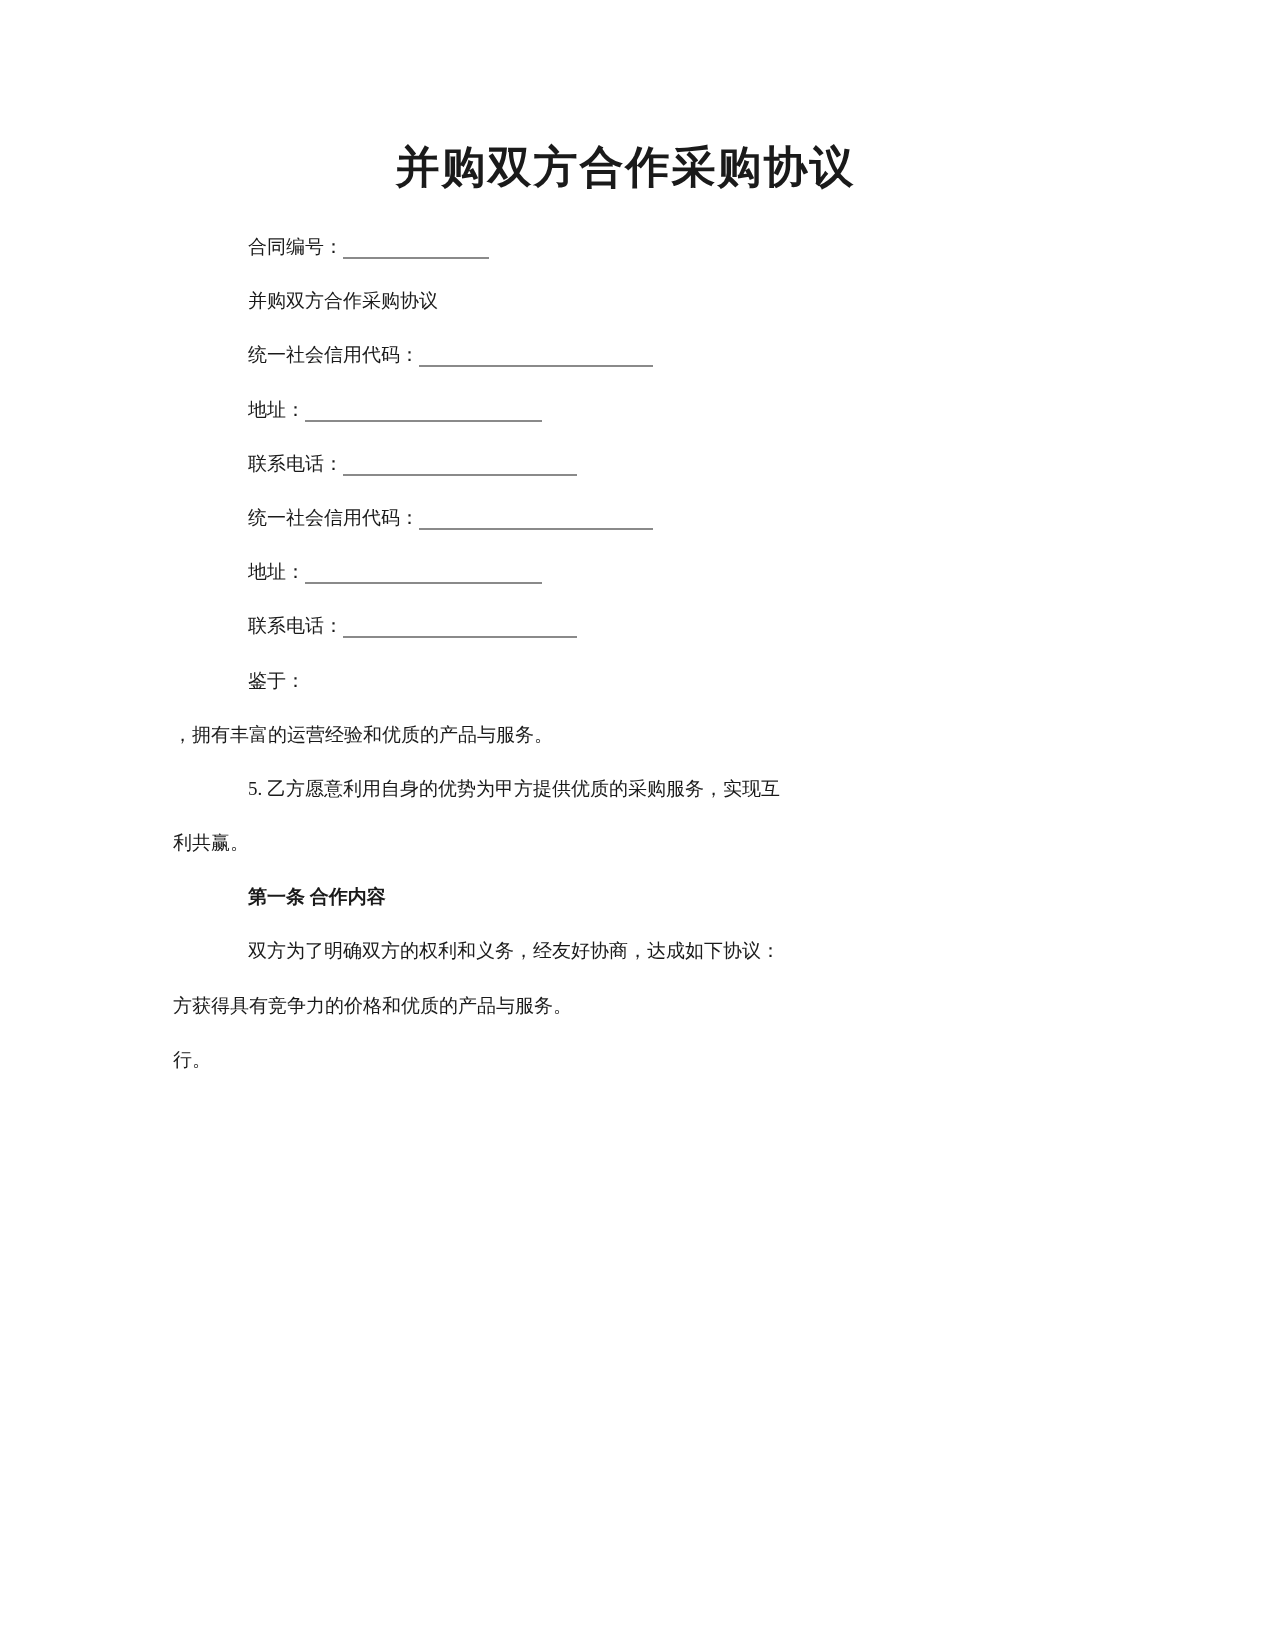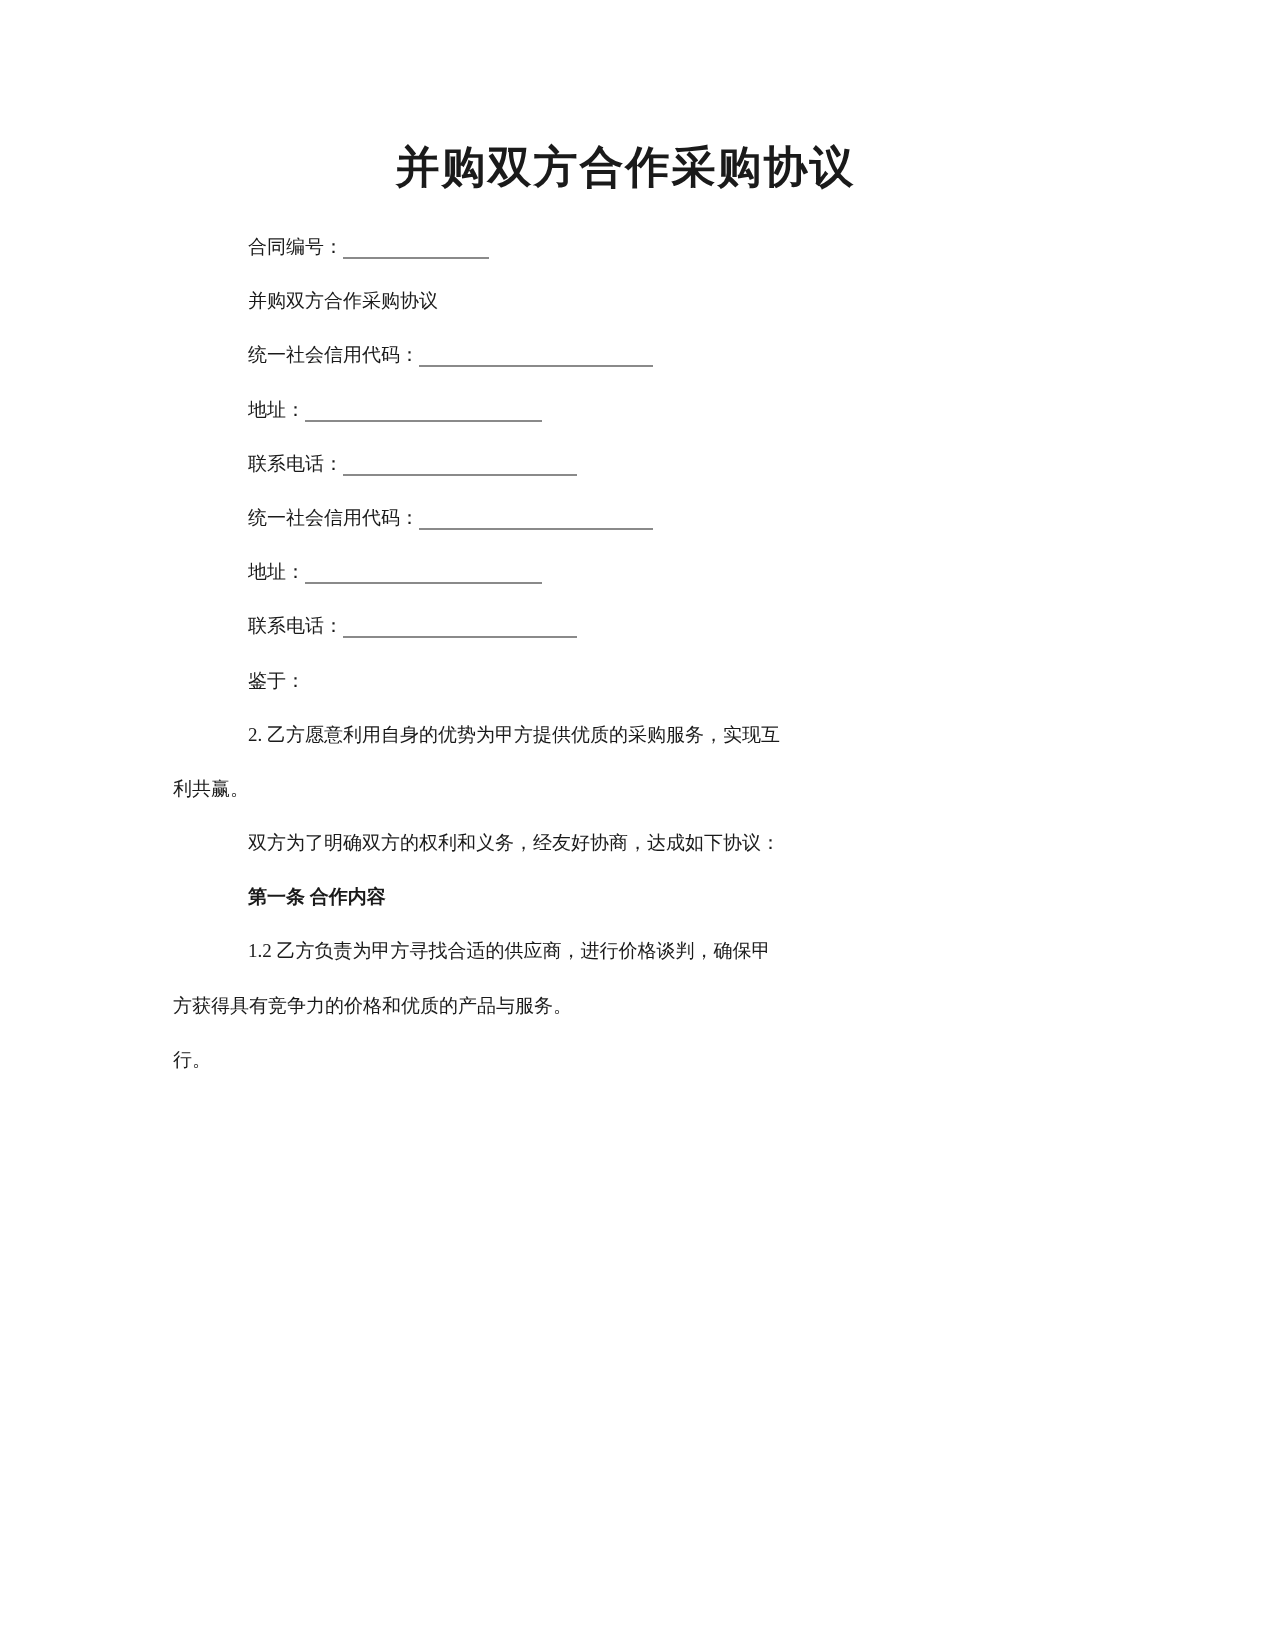--- a/index.html
+++ b/index.html
@@ -55,21 +55,21 @@
   <div id="doc-lines">
       <div class="doc-line indent"><span>合同编号：</span><span class="blank" style="width: 146px; border-bottom-color: rgb(138, 138, 138);"></span></div>
       <div class="doc-line indent"><span>并购双方合作采购协议</span></div>
       <div class="doc-line indent"><span>统一社会信用代码：</span><span class="blank" style="width: 234px; border-bottom-color: rgb(138, 138, 138);"></span></div>
       <div class="doc-line indent"><span>地址：</span><span class="blank" style="width: 237px; border-bottom-color: rgb(138, 138, 138);"></span></div>
       <div class="doc-line indent"><span>联系电话：</span><span class="blank" style="width: 234px; border-bottom-color: rgb(138, 138, 138);"></span></div>
       <div class="doc-line indent"><span>统一社会信用代码：</span><span class="blank" style="width: 234px; border-bottom-color: rgb(138, 138, 138);"></span></div>
       <div class="doc-line indent"><span>地址：</span><span class="blank" style="width: 237px; border-bottom-color: rgb(138, 138, 138);"></span></div>
       <div class="doc-line indent"><span>联系电话：</span><span class="blank" style="width: 234px; border-bottom-color: rgb(138, 138, 138);"></span></div>
       <div class="doc-line indent"><span>鉴于：</span></div>
-      <div class="doc-line indent"><span>2. 乙方愿意利用自身的优势为甲方提供优质的采购服务，实现互</span></div>
+      <div class="doc-line"><span>，拥有丰富的运营经验和优质的产品与服务。</span></div>
+      <div class="doc-line indent"><span>5. 乙方愿意利用自身的优势为甲方提供优质的采购服务，实现互</span></div>
       <div class="doc-line"><span>利共赢。</span></div>
+      <div class="doc-line indent bold"><span>第一条 合作内容</span></div>
       <div class="doc-line indent"><span>双方为了明确双方的权利和义务，经友好协商，达成如下协议：</span></div>
-      <div class="doc-line indent bold"><span>第一条 合作内容</span></div>
-      <div class="doc-line indent"><span>1.2 乙方负责为甲方寻找合适的供应商，进行价格谈判，确保甲</span></div>
       <div class="doc-line"><span>方获得具有竞争力的价格和优质的产品与服务。</span></div>
       <div class="doc-line"><span>行。</span></div>
     </div>
 </div>
 
 </body></html>

